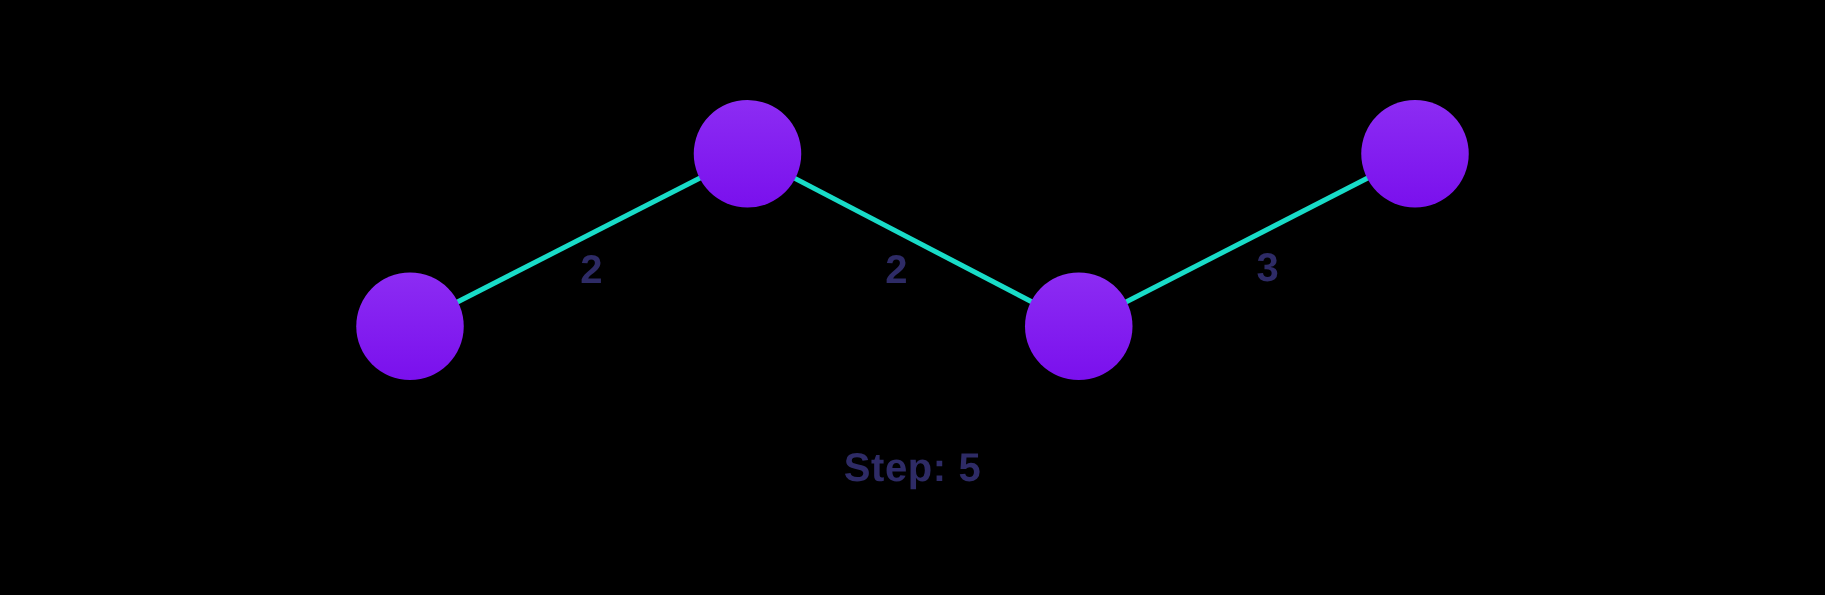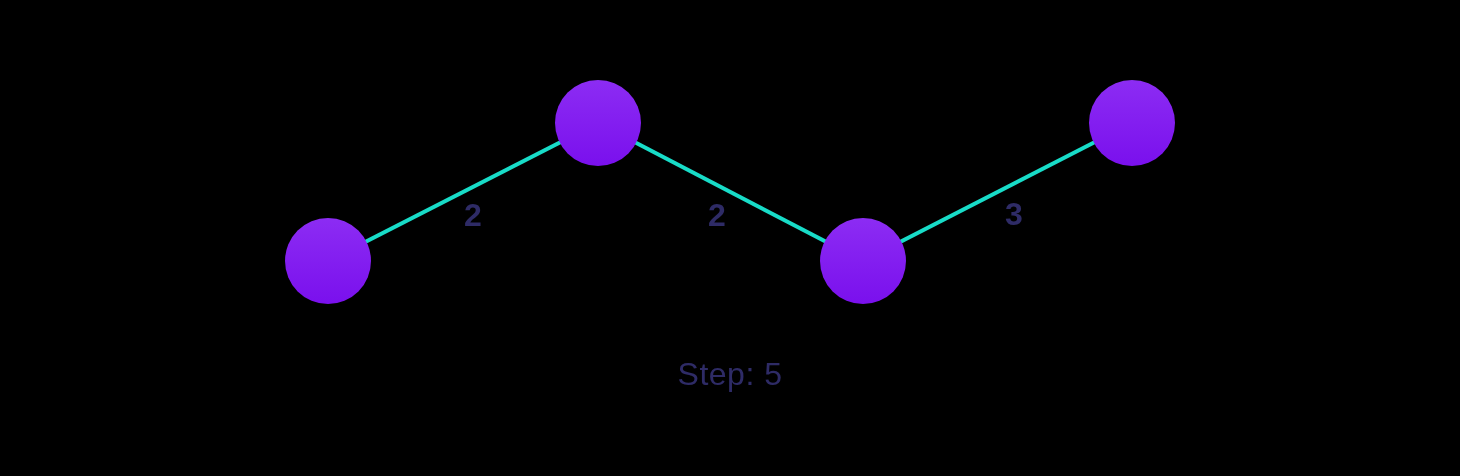--- a/index.html
+++ b/index.html
@@ -42,21 +42,21 @@
     user-select: none;
   }
   .step-label {
     position: absolute;
     left: 0;
     top: 356px;
     width: 100%;
     text-align: center;
     color: var(--label-color, #2E2B66);
     font-size: 32px;
-    font-weight: 400;
+    font-weight: 700;
     line-height: 36px;
     letter-spacing: 0.5px;
   }
 </style>
 </head>
 <body>
 
 <div class="stage">
   <svg class="edges-layer" xmlns="http://www.w3.org/2000/svg" viewBox="0 0 1460 476">
       <line x1="328" y1="261" x2="598" y2="123"></line>

